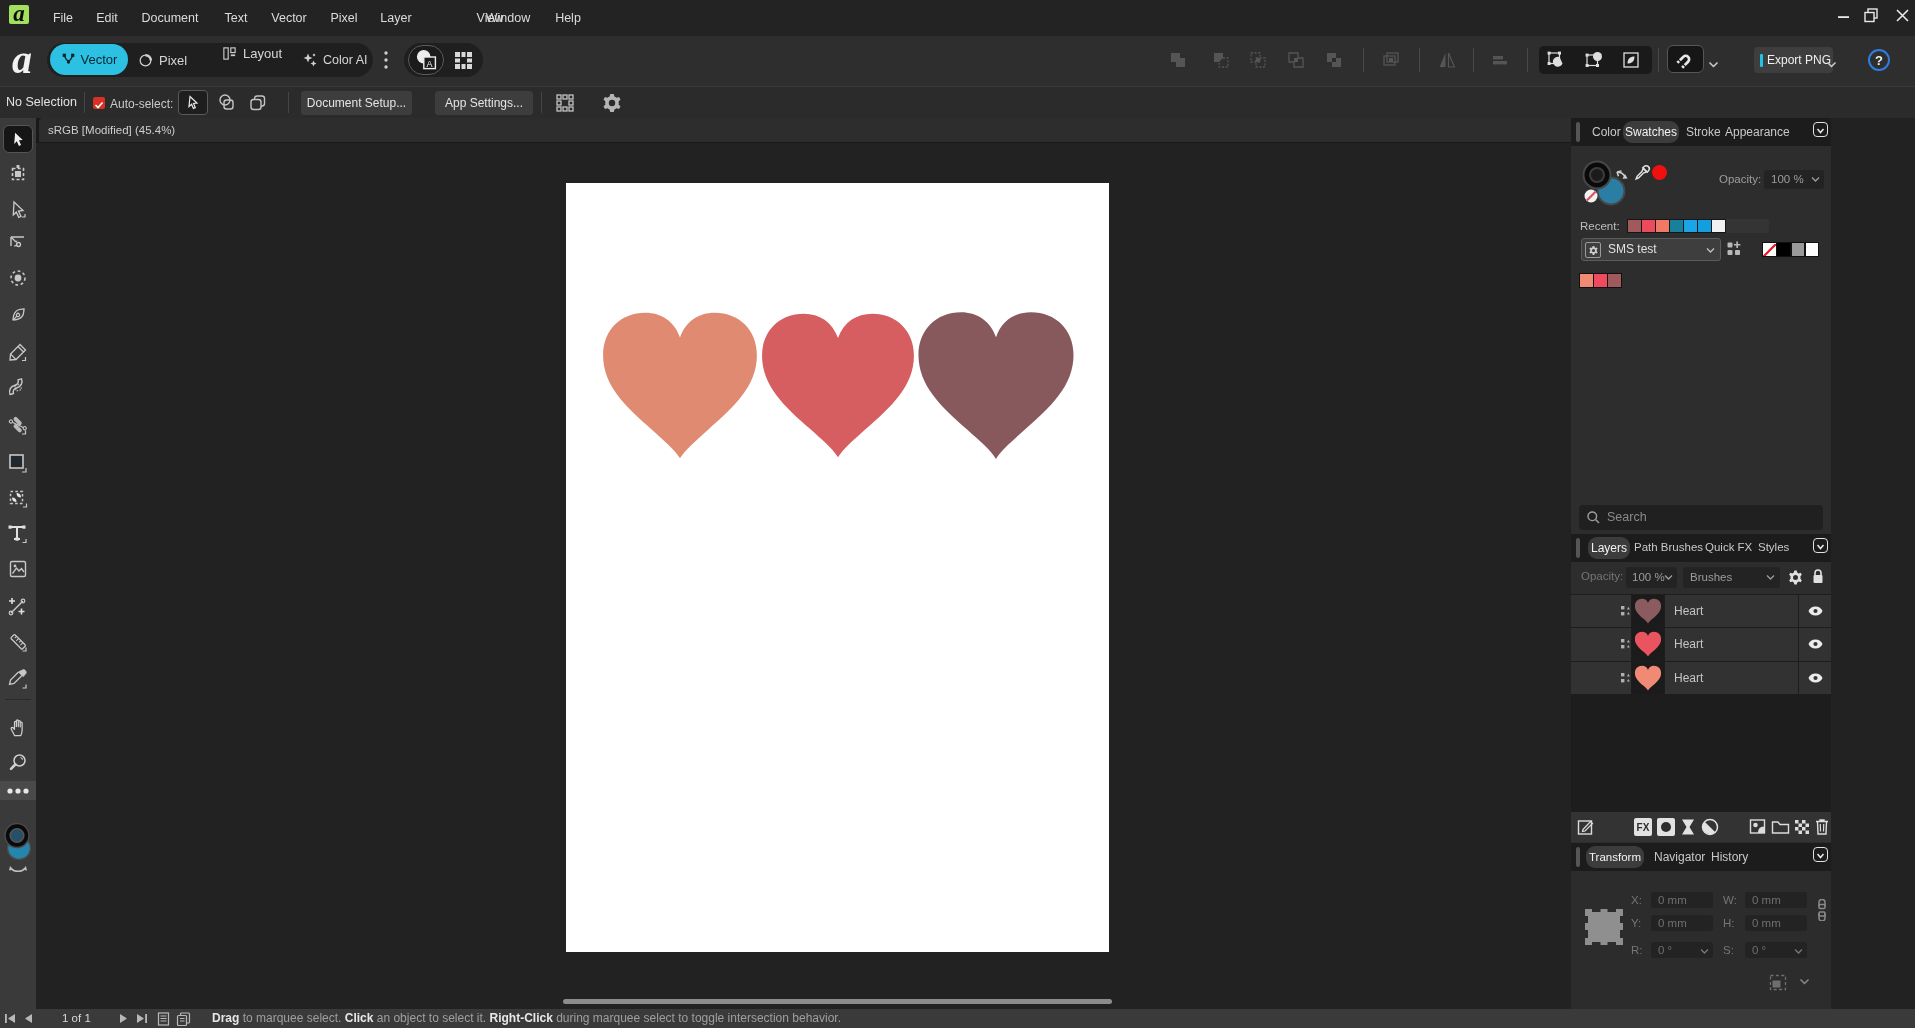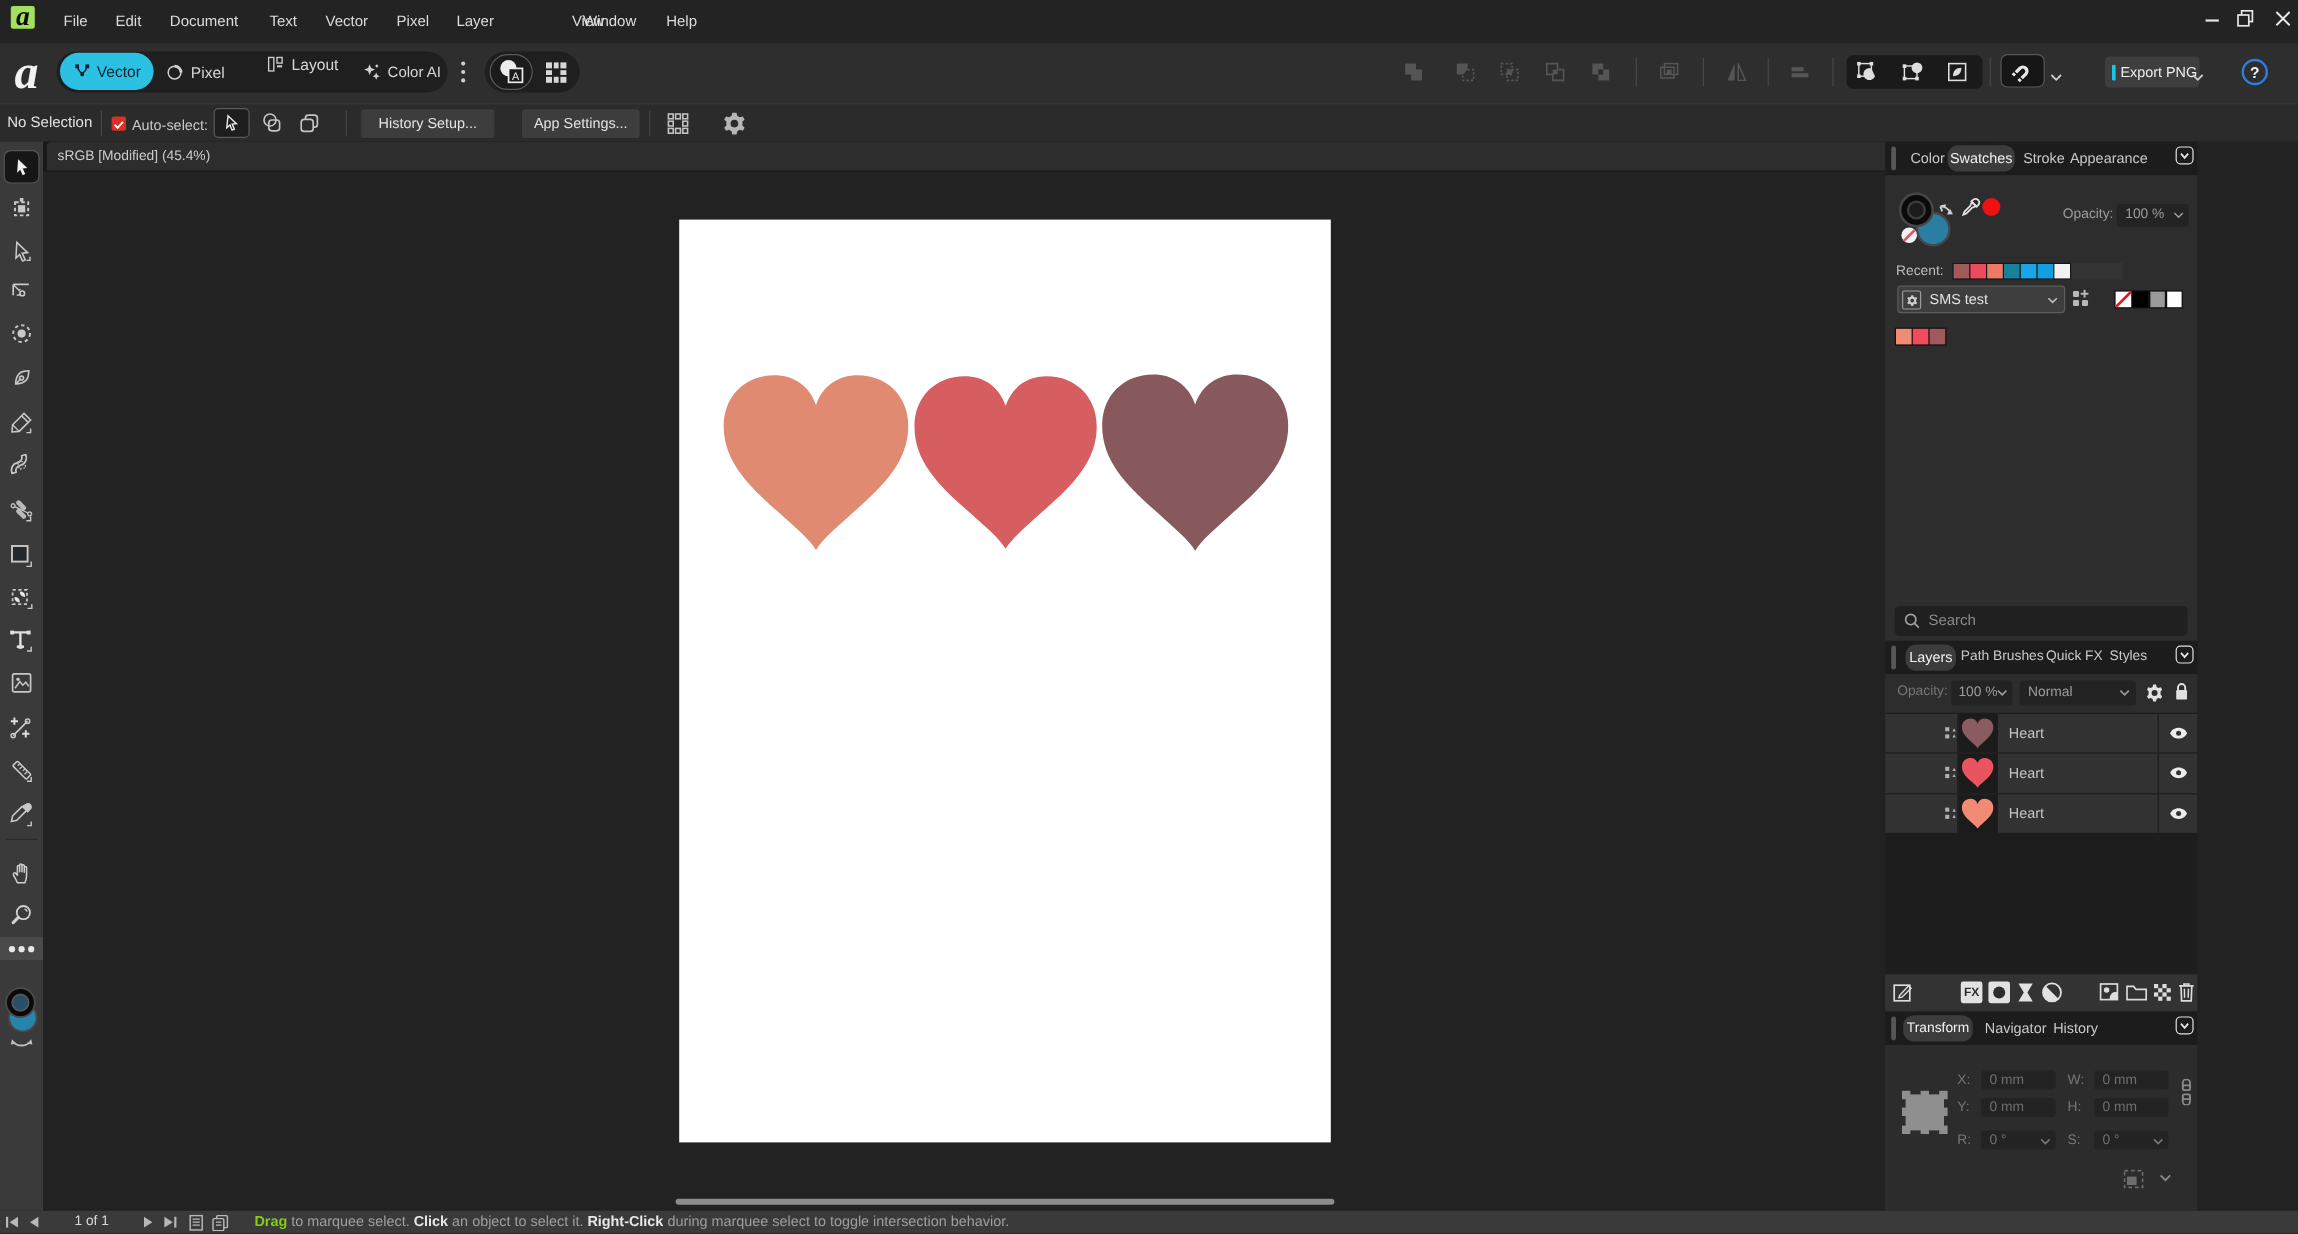--- a/index.html
+++ b/index.html
@@ -241,21 +241,21 @@
         <rect x="8" y="8" width="9" height="9" rx="2.5" fill="none" stroke="#c4c4c4" stroke-width="1.4"></rect>
       </svg>
     </div>
     <div class="abs" style="left:247px;top:5px;width:22px;height:22px;">
       <svg width="22" height="22" viewBox="0 0 22 22">
         <rect x="7.5" y="4" width="10" height="10" rx="2.5" fill="none" stroke="#c4c4c4" stroke-width="1.4"></rect>
         <rect x="4" y="7.5" width="10" height="10" rx="2.5" fill="#2b2b2b" stroke="#c4c4c4" stroke-width="1.4"></rect>
       </svg>
     </div>
     <div class="vsep" style="left:288px;top:5px;height:21px;"></div>
-    <div class="ctx-btn" style="left:301px;top:4px;width:111px;height:24px;line-height:24px;">History Setup...</div>
+    <div class="ctx-btn" style="left:301px;top:4px;width:111px;height:24px;line-height:24px;">Document Setup...</div>
     <div class="ctx-btn" style="left:435px;top:4px;width:98px;height:24px;line-height:24px;">App Settings...</div>
     <div class="vsep" style="left:541px;top:5px;height:21px;"></div>
     <svg class="abs" style="left:554px;top:5px;" width="22" height="22" viewBox="0 0 22 22">
       <g fill="none" stroke="#c4c4c4" stroke-width="1.3">
         <rect x="3" y="3" width="4" height="4"></rect>
         <rect x="9" y="3" width="4" height="4"></rect>
         <rect x="15" y="3" width="4" height="4"></rect>
         <rect x="3" y="9" width="4" height="4"></rect>
         <rect x="15" y="9" width="4" height="4"></rect>
         <rect x="3" y="15" width="4" height="4"></rect>
@@ -548,21 +548,21 @@
       <div class="panelbtn" style="left:242px;top:4px;width:15px;height:15px;"><svg width="13" height="13" viewBox="0 0 13 13">
           <path d="M3.5 5 L6.5 8.5 L9.5 5" fill="none" stroke="#e8e8e8" stroke-width="1.5"></path>
         </svg></div>
     </div>
 
     <div class="abs" style="left:0;top:444px;width:260px;height:32px;background:#2d2d2d;">
       <div class="abs dim" style="left:10px;top:8px;font-size:11.5px;">Opacity:</div>
       <div class="dropbox" style="left:55px;top:5px;width:51px;height:21px;line-height:21px;"><span style="margin-left:6px;">100 %</span><svg style="position:absolute;right:4px;top:7px;" width="9" height="7" viewBox="0 0 9 7">
           <path d="M1 1.5 L4.5 5 L8 1.5" fill="none" stroke="#9d9d9d" stroke-width="1.3"></path>
         </svg></div>
-      <div class="dropbox" style="left:112px;top:5px;width:97px;height:21px;line-height:21px;"><span style="margin-left:7px;">Normal</span><svg style="position:absolute;right:5px;top:7px;" width="9" height="7" viewBox="0 0 9 7">
+      <div class="dropbox" style="left:112px;top:5px;width:97px;height:21px;line-height:21px;"><span style="margin-left:7px;">Brushes</span><svg style="position:absolute;right:5px;top:7px;" width="9" height="7" viewBox="0 0 9 7">
           <path d="M1 1.5 L4.5 5 L8 1.5" fill="none" stroke="#9d9d9d" stroke-width="1.3"></path>
         </svg></div>
       <svg class="abs" style="left:216px;top:7px;" width="17" height="17" viewBox="0 0 17 17">
         <path d="M8.5 1.5 L9.7 1.5 L10.2 3.5 A5.3 5.3 0 0 1 11.7 4.4 L13.7 3.8 L14.8 5.8 L13.4 7.2 A5.3 5.3 0 0 1 13.4 9.8 L14.8 11.2 L13.7 13.2 L11.7 12.6 A5.3 5.3 0 0 1 10.2 13.5 L9.7 15.5 L7.3 15.5 L6.8 13.5 A5.3 5.3 0 0 1 5.3 12.6 L3.3 13.2 L2.2 11.2 L3.6 9.8 A5.3 5.3 0 0 1 3.6 7.2 L2.2 5.8 L3.3 3.8 L5.3 4.4 A5.3 5.3 0 0 1 6.8 3.5 L7.3 1.5 Z M8.5 6 A2.5 2.5 0 1 0 8.5 11 A2.5 2.5 0 1 0 8.5 6 Z" fill="#e0e0e0"></path>
       </svg>
       <svg class="abs" style="left:240px;top:6px;" width="14" height="18" viewBox="0 0 14 18">
         <path d="M4 7 L4 5 A3 3 0 0 1 10 5 L10 7" fill="none" stroke="#e0e0e0" stroke-width="1.6"></path>
         <rect x="2.5" y="7" width="9" height="8" rx="1" fill="#e0e0e0"></rect>
       </svg>
     </div>
@@ -761,14 +761,14 @@
     </svg>
     <svg class="abs" style="left:157px;top:3px;" width="13" height="14" viewBox="0 0 13 14">
       <rect x="1.5" y="1" width="10" height="12" fill="none" stroke="#b8b8b8" stroke-width="1.2"></rect>
       <path d="M3.5 4 L9.5 4 M3.5 6.5 L9.5 6.5 M3.5 9 L9.5 9" stroke="#b8b8b8" stroke-width="1"></path>
     </svg>
     <svg class="abs" style="left:176px;top:3px;" width="15" height="14" viewBox="0 0 15 14">
       <rect x="4.5" y="1" width="9" height="10" rx="1" fill="none" stroke="#b8b8b8" stroke-width="1.2"></rect>
       <rect x="1.5" y="3.5" width="9" height="10" rx="1" fill="#3a3a3a" stroke="#b8b8b8" stroke-width="1.2"></rect>
       <path d="M4 6.5 L8.5 6.5 M4 9 L8.5 9" stroke="#b8b8b8" stroke-width="1"></path>
     </svg>
-    <div class="abs" style="left:212px;top:0;height:19px;line-height:19px;font-size:12px;color:#9f9f9f;"><b style="color:#84cc16;margin-top:48px;">Drag</b>&nbsp;to marquee select. <b style="color:#e8e8e8;">Click</b>&nbsp;an object to select it. <b style="color:#e8e8e8;">Right-Click</b>&nbsp;during marquee select to toggle intersection behavior.</div>
+    <div class="abs" style="left:212px;top:0;height:19px;line-height:19px;font-size:12px;color:#9f9f9f;"><b style="color:#e5e5e5;margin-top:48px;">Drag</b>&nbsp;to marquee select. <b style="color:#e8e8e8;">Click</b>&nbsp;an object to select it. <b style="color:#e8e8e8;">Right-Click</b>&nbsp;during marquee select to toggle intersection behavior.</div>
   </div>
 
 </body></html>

